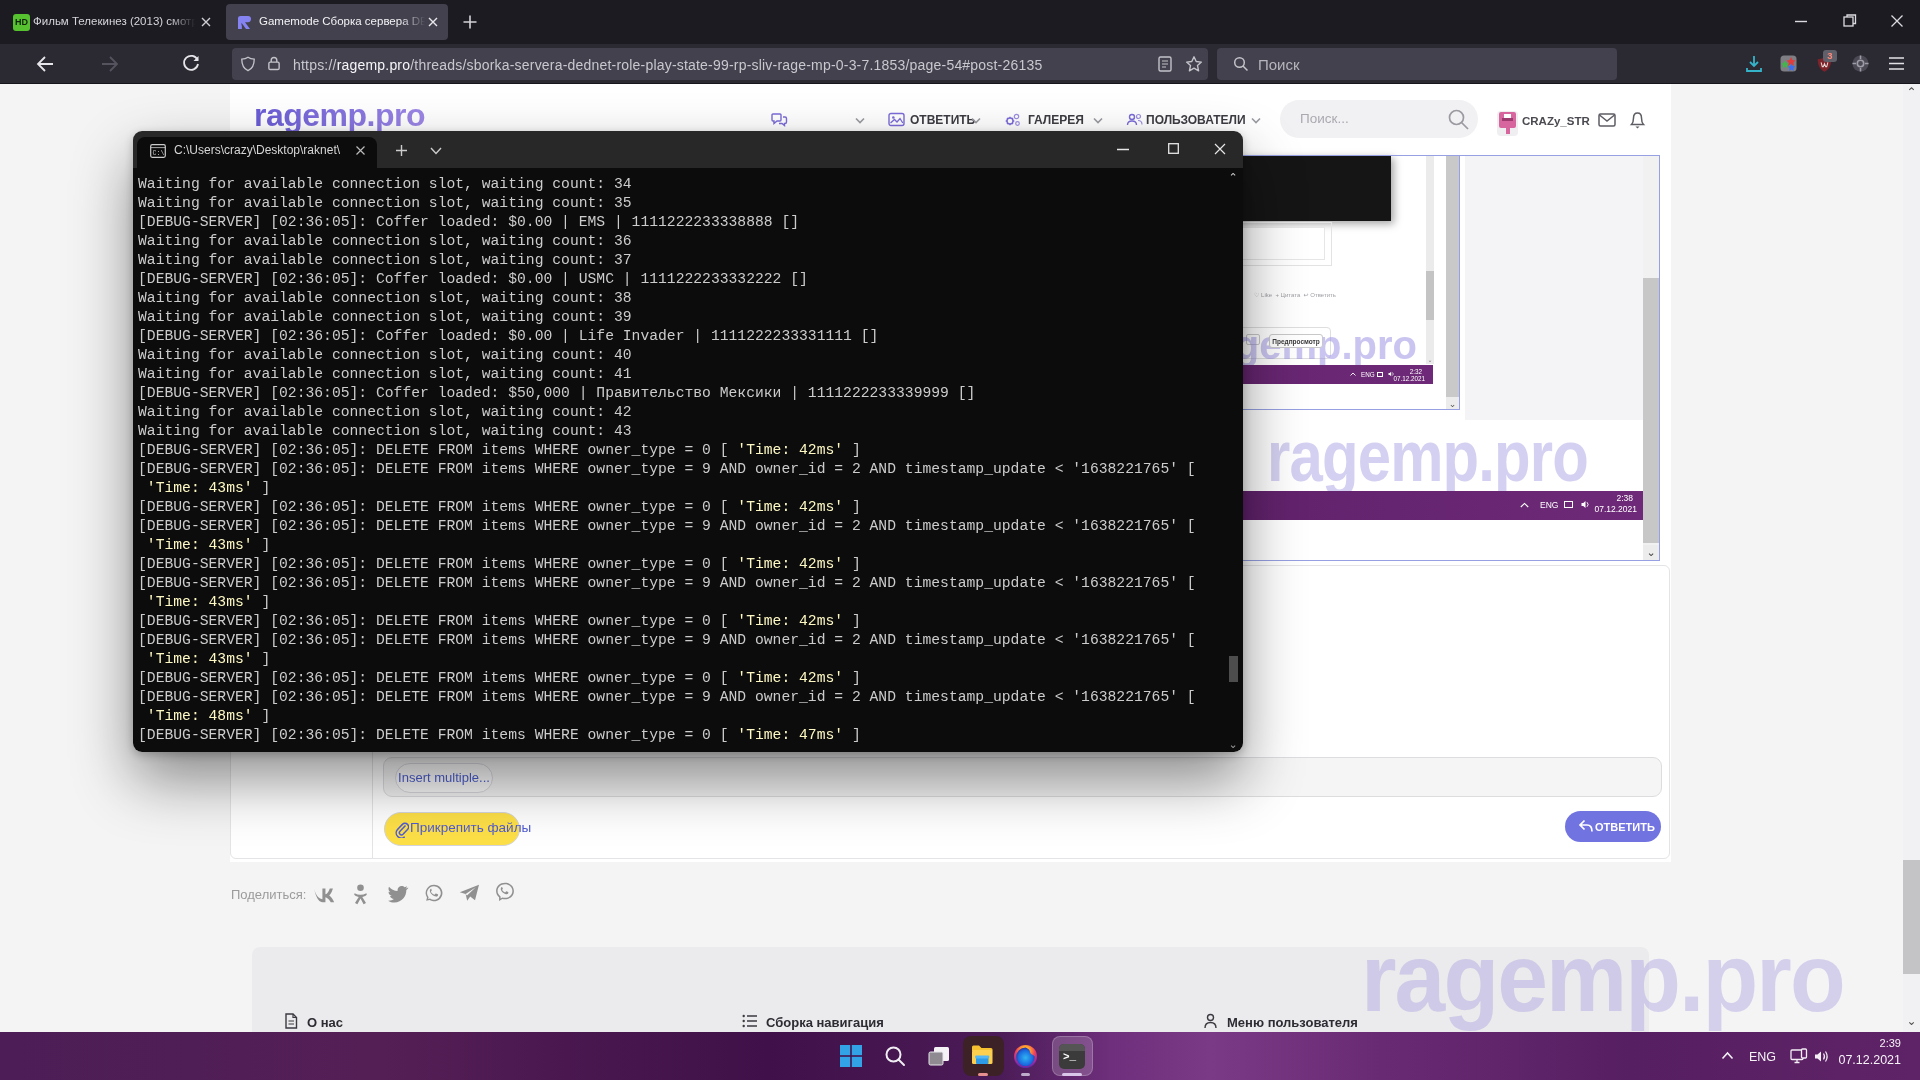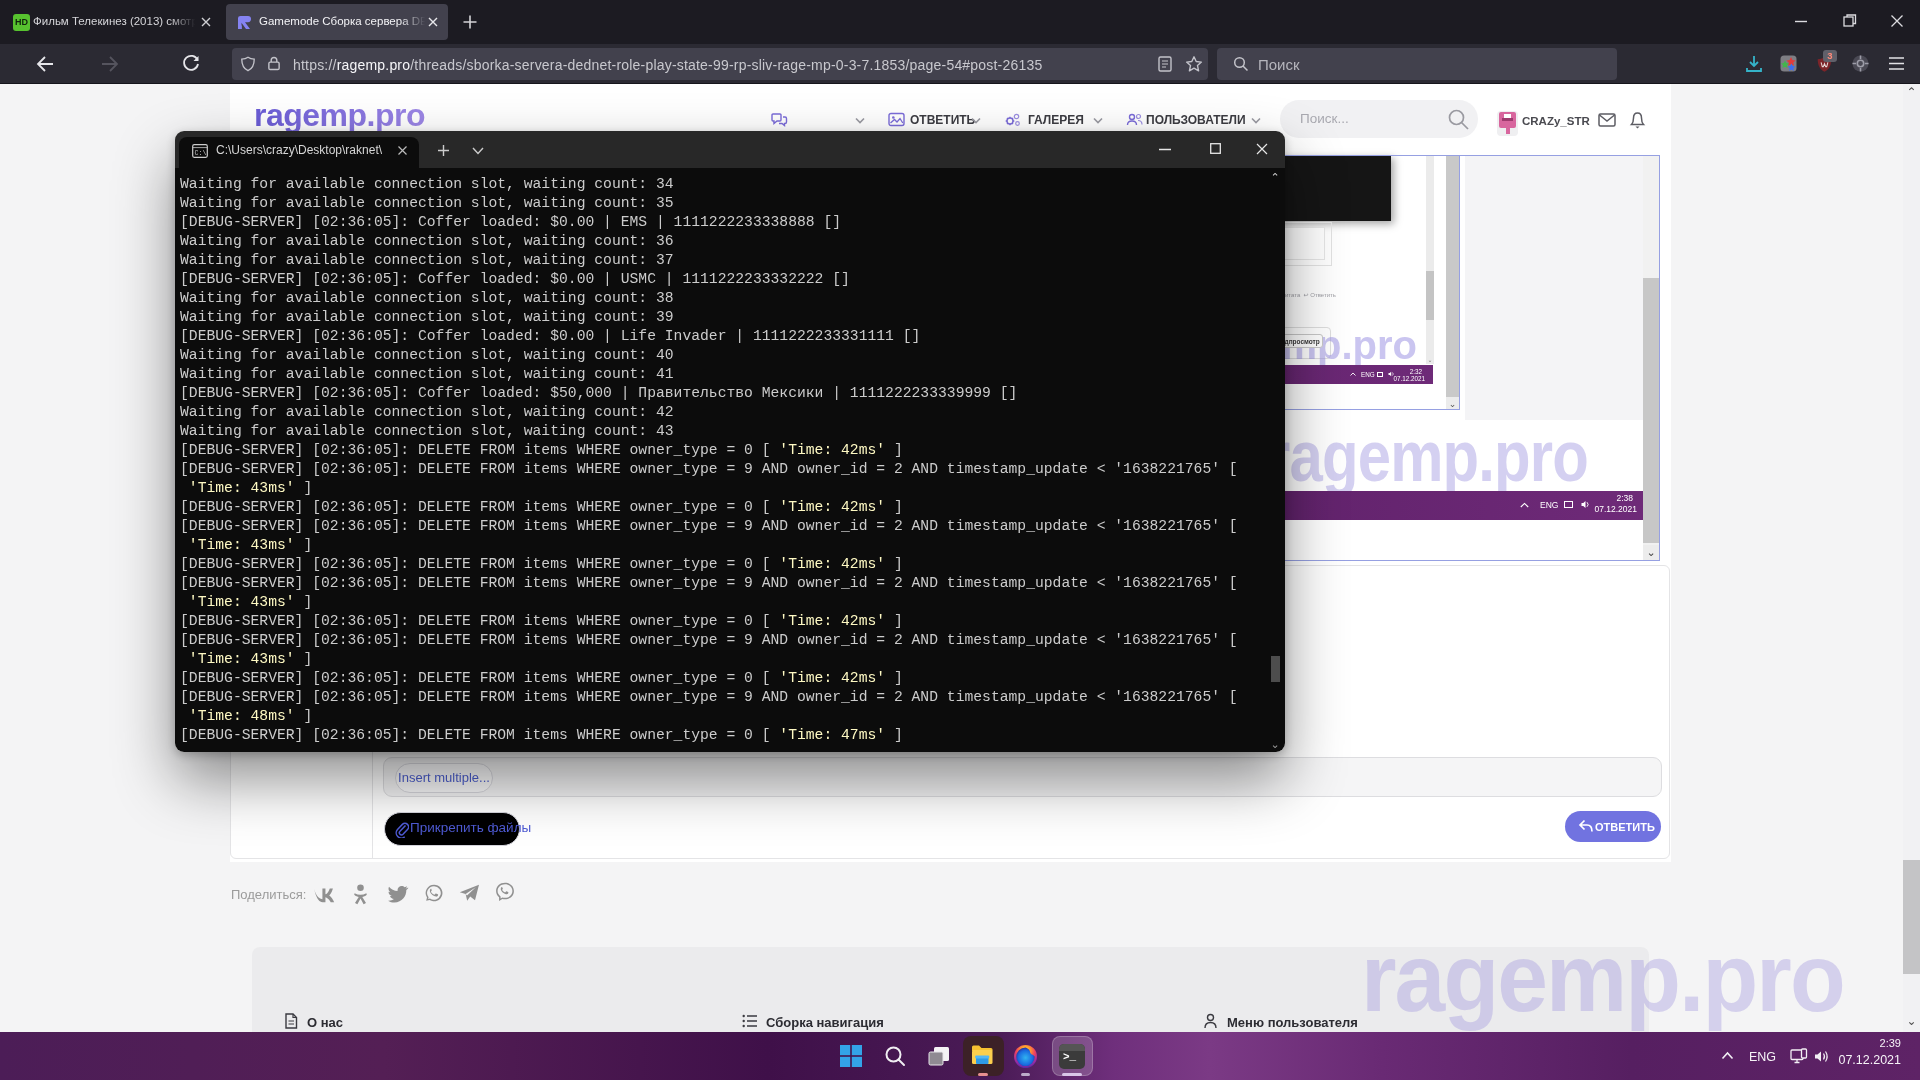--- a/index.html
+++ b/index.html
@@ -20,21 +20,21 @@
   #pheader { left:230px; top:0px; width:1441px; height:66px; background:#ffffff; }
   #pcontent { left:230px; top:66px; width:1441px; height:712px; background:#ffffff; }
   .logo { font-weight:bold; font-size:32px; letter-spacing:-0.5px;
           background:linear-gradient(90deg,#6a5cd6,#9d87e6);
           -webkit-background-clip:text; background-clip:text; color:transparent; }
   .navitem { font-size:12px; font-weight:bold; color:#3c3c42; }
   .navitem.active { color:#7163d4; }
 
   
   #term { left:133px; top:131px; width:1110px; height:621px; border-radius:9px;
-          box-shadow:0 28px 60px rgba(0,0,0,.44), 0 3px 10px rgba(0,0,0,.22);margin-left:42px; }
+          box-shadow:0 28px 60px rgba(0,0,0,.44), 0 3px 10px rgba(0,0,0,.22); }
   #termbar { left:0; top:0; width:100%; height:37px; background:#282828; border-radius:9px 9px 0 0; }
   #termtab { left:4px; top:6px; width:240px; height:31px; background:#0c0c0c; border-radius:8px 8px 0 0; }
   #termbody { left:0; top:37px; width:100%; height:584px; background:#0c0c0c; border-radius:0 0 9px 9px; }
   #termtext { left:5px; top:7px; font-family:"Liberation Mono", monospace; font-size:14.7px;
               line-height:19px; color:#cccccc; white-space:pre; }
   #termtext .g { color:#fef9c3;font-family:Liberation Mono, monospace; }
 
   
   #taskbar { left:0; top:1032px; width:1920px; height:48px;
     background:linear-gradient(90deg,#4c1d57 0%,#541f55 20%,#3f1049 40%,#4a1b56 52%,#6f2f7c 58%,#7b3a85 63%,#692a74 72%,#561f61 85%,#5e2366 100%); }
@@ -262,21 +262,21 @@
   </div>
 
   <div class="abs" style="left:1643px; top:72px; width:16px; height:404px; background:#f1f1f1;"></div>
   <div class="abs" style="left:1643px; top:194px; width:16px; height:265px; background:#c7c7c7;"></div>
   <div class="abs" style="left:1643px; top:461px; width:16px; height:15px; background:#ececec; color:#444; font-size:11px; text-align:center; line-height:14px;">⌄</div>
 
   <div class="abs" style="left:230px; top:481px; width:1440px; height:294px; background:#fff; border:1px solid #e4e4e6; border-radius:6px;"></div>
   <div class="abs" style="left:372px; top:481px; width:1px; height:294px; background:#e4e4e6;"></div>
   <div class="abs" style="left:383px; top:673px; width:1279px; height:40px; background:#f5f5f6; border:1px solid #dddde0; border-radius:9px;"></div>
   <div class="abs" style="left:395px; top:679px; width:98px; height:30px; background:#fbfbfc; border:1px solid #d9d9df; border-radius:15px; font-size:13px; color:#4d5fd0; text-align:center; line-height:28px;">Insert multiple...</div>
-  <div class="abs" style="left:384px; top:728px; width:136px; height:34px; background:#000000; border:1px solid #d4d4dc; border-radius:18px;">
+  <div class="abs" style="left:384px; top:728px; width:136px; height:34px; background:#fde047; border:1px solid #d4d4dc; border-radius:18px;">
     <svg style="position:absolute; left:9px; top:8px;" width="15" height="17" viewBox="0 0 15 16">
         <path d="M11.5 4 L6 9.8 A 2.1 2.1 0 0 0 9 12.8 L13.5 8 A 3.6 3.6 0 0 0 8.4 2.9 L3.5 8 A 5.1 5.1 0 0 0 10.7 15.2" fill="none" stroke="#4f5bd5" stroke-width="1.5"></path>
       </svg>
     <span style="position:absolute; left:25px; top:7px; font-size:13.5px; color:#4f5bd5; white-space:nowrap;">Прикрепить файлы</span>
   </div>
   <div class="abs" style="left:1565px; top:727px; width:96px; height:31px; background:#7173e0; border-radius:16px;">
     <svg style="position:absolute; left:13px; top:8px;" width="16" height="14" viewBox="0 0 16 14">
         <path d="M6.5 1.5 L2 6 L6.5 10.5 M2 6 L9 6 Q14 6 14 12.5" fill="none" stroke="#fff" stroke-width="1.7"></path>
       </svg>
     <span style="position:absolute; left:30px; top:10px; font-size:11px; font-weight:bold; color:#fff; white-space:nowrap;">ОТВЕТИТЬ</span>

